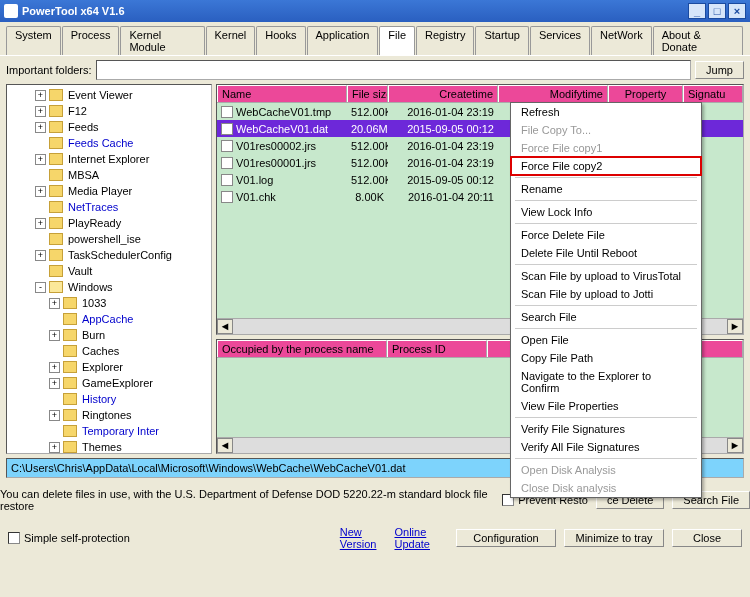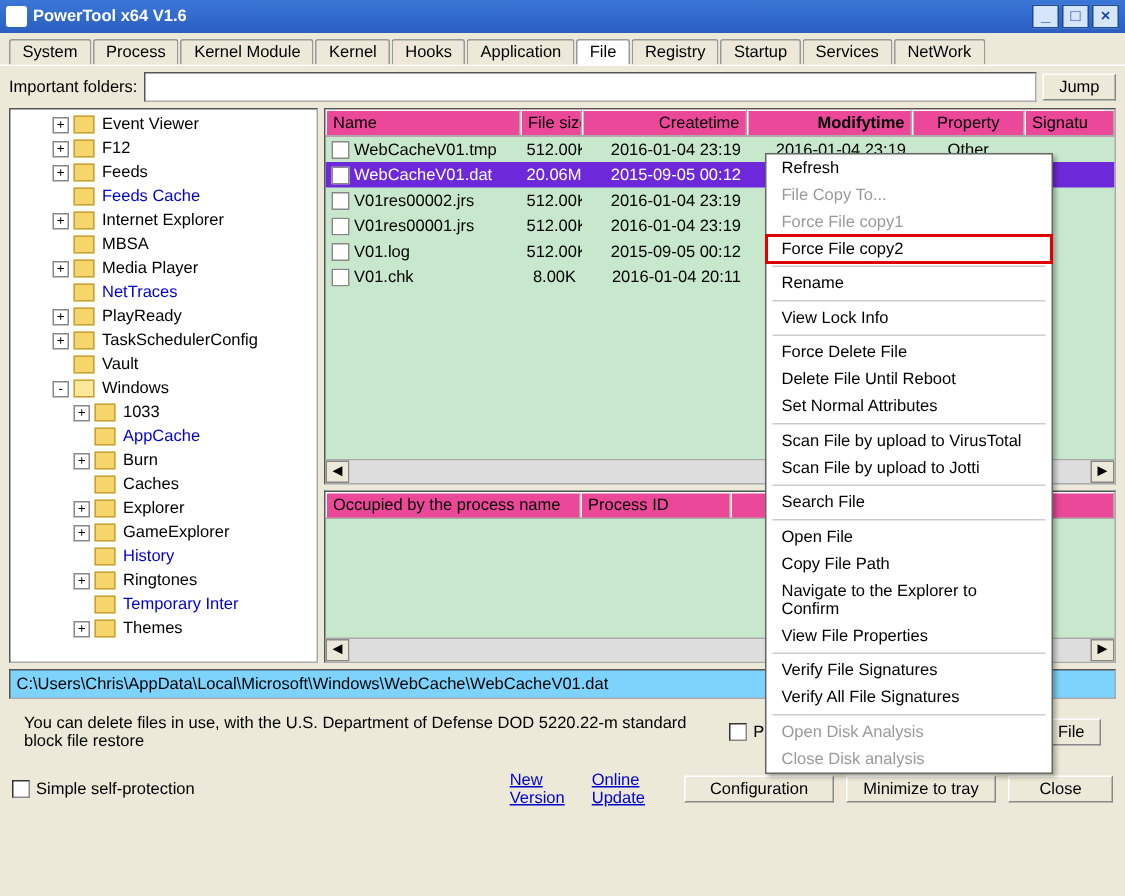--- a/index.html
+++ b/index.html
@@ -43,21 +43,21 @@
 .hscroll { position: absolute; bottom: 0; left: 0; right: 0; height: 16px; background: #ece9d8; border-top: 1px solid #aaa; display:flex; }
 .hscroll .ar { width:16px; border:1px solid #888; text-align:center; }
 .hscroll .trk { flex:1; background:#ddd; }
 .context-menu { position: absolute; left: 510px; top: 102px; width: 192px; background: #fff; border: 1px solid #666; box-shadow: 2px 2px 3px rgba(0,0,0,.3); z-index: 50; }
 .context-menu .mi { padding: 3px 10px; cursor: default; }
 .context-menu .mi.dis { color: #999; }
 .context-menu .sep { height: 1px; background: #ccc; margin: 2px 4px; }
 .context-menu .mi.hl { outline: 2px solid #d00; outline-offset: -1px; }
 .pathbar { margin: 4px 6px; }
 .pathbar input { width: 100%; height: 20px; border: 1px inset #aaa; background: #7dd3fc; padding: 0 4px; }
-.hint-row { display: flex; align-items: center; padding: 6px 16px; gap: 8px; }
+.hint-row { display: flex; align-items: center; padding: 6px 0; gap: 8px; }
 .hint-row .txt { flex: 1; }
 .bottom-row { display: flex; align-items: center; padding: 8px; gap: 10px; }
 .bottom-row .links { display: flex; gap: 18px; margin-left: 200px; }
 .bottom-row .links a { color: #0000cc; text-decoration: underline; }
 .chk { display: flex; align-items: center; gap: 4px; }
 .chk .box { width: 12px; height: 12px; border: 1px inset #888; background: #fff; }
 .b2c-occ { width: 170px; } .b2c-pid { width: 100px; }
 </style>
 </head>
 <body>
@@ -77,20 +77,21 @@
     <div class="tab">Process</div>
     <div class="tab">Kernel Module</div>
     <div class="tab">Kernel</div>
     <div class="tab">Hooks</div>
     <div class="tab">Application</div>
     <div class="tab active">File</div>
     <div class="tab">Registry</div>
     <div class="tab">Startup</div>
     <div class="tab">Services</div>
     <div class="tab">NetWork</div>
+    <div class="tab">About &amp; Donate</div>
   </div>
 
 <div class="toolbar-row">
   <span>Important folders:</span>
   <input style="">
   <button class="btn3d">Jump</button>
 </div>
 
 <div class="main">
   <div class="tree-panel">
@@ -141,20 +142,26 @@
           <span class="ind" style="width: 28px;"></span>
           <span class="tgl" style="visibility: hidden;"></span>
           <span class="fld"></span>
           <span class="lbl blue">NetTraces</span>
         </div>
         <div class="tree-node">
           <span class="ind" style="width: 28px;"></span>
           <span class="tgl">+</span>
           <span class="fld"></span>
           <span class="lbl">PlayReady</span>
+        </div>
+        <div class="tree-node">
+          <span class="ind" style="width: 28px;"></span>
+          <span class="tgl" style="visibility: hidden;"></span>
+          <span class="fld"></span>
+          <span class="lbl">powershell_ise</span>
         </div>
         <div class="tree-node">
           <span class="ind" style="width: 28px;"></span>
           <span class="tgl">+</span>
           <span class="fld"></span>
           <span class="lbl">TaskSchedulerConfig</span>
         </div>
         <div class="tree-node">
           <span class="ind" style="width: 28px;"></span>
           <span class="tgl" style="visibility: hidden;"></span>
@@ -228,21 +235,21 @@
           <span class="lbl">Themes</span>
         </div>
       </div>
   </div>
   <div class="right">
     <div class="grid top">
       <div class="ghdr" id="ghdr1">
           <div class="col c-name">Name</div>
           <div class="col c-size" style="text-align: right;">File size</div>
           <div class="col c-ct" style="text-align: right;">Createtime</div>
-          <div class="col c-mt" style="text-align: right; font-weight: bold;">Modifytime</div>
+          <div class="col c-mt" style="text-align: right;">Modifytime</div>
           <div class="col c-prop">Property</div>
           <div class="col c-sig">Signatu</div>
         </div>
       <div id="gbody1">
           <div class="grow">
             <div class="cell c-name">
               <span class="fico"></span>
               <span>WebCacheV01.tmp</span>
             </div>
   <div class="cell c-size">512.00K</div>
@@ -333,21 +340,20 @@
     <div class="mi dis">File Copy To...</div>
     <div class="mi dis">Force File copy1</div>
     <div class="mi hl">Force File copy2</div>
     <div class="sep"></div>
     <div class="mi">Rename</div>
     <div class="sep"></div>
     <div class="mi">View Lock Info</div>
     <div class="sep"></div>
     <div class="mi">Force Delete File</div>
     <div class="mi">Delete File Until Reboot</div>
-    <div class="mi">Set Normal Attributes</div>
     <div class="sep"></div>
     <div class="mi">Scan File by upload to VirusTotal</div>
     <div class="mi">Scan File by upload to Jotti</div>
     <div class="sep"></div>
     <div class="mi">Search File</div>
     <div class="sep"></div>
     <div class="mi">Open File</div>
     <div class="mi">Copy File Path</div>
     <div class="mi">Navigate to the Explorer to Confirm</div>
     <div class="mi">View File Properties</div>

